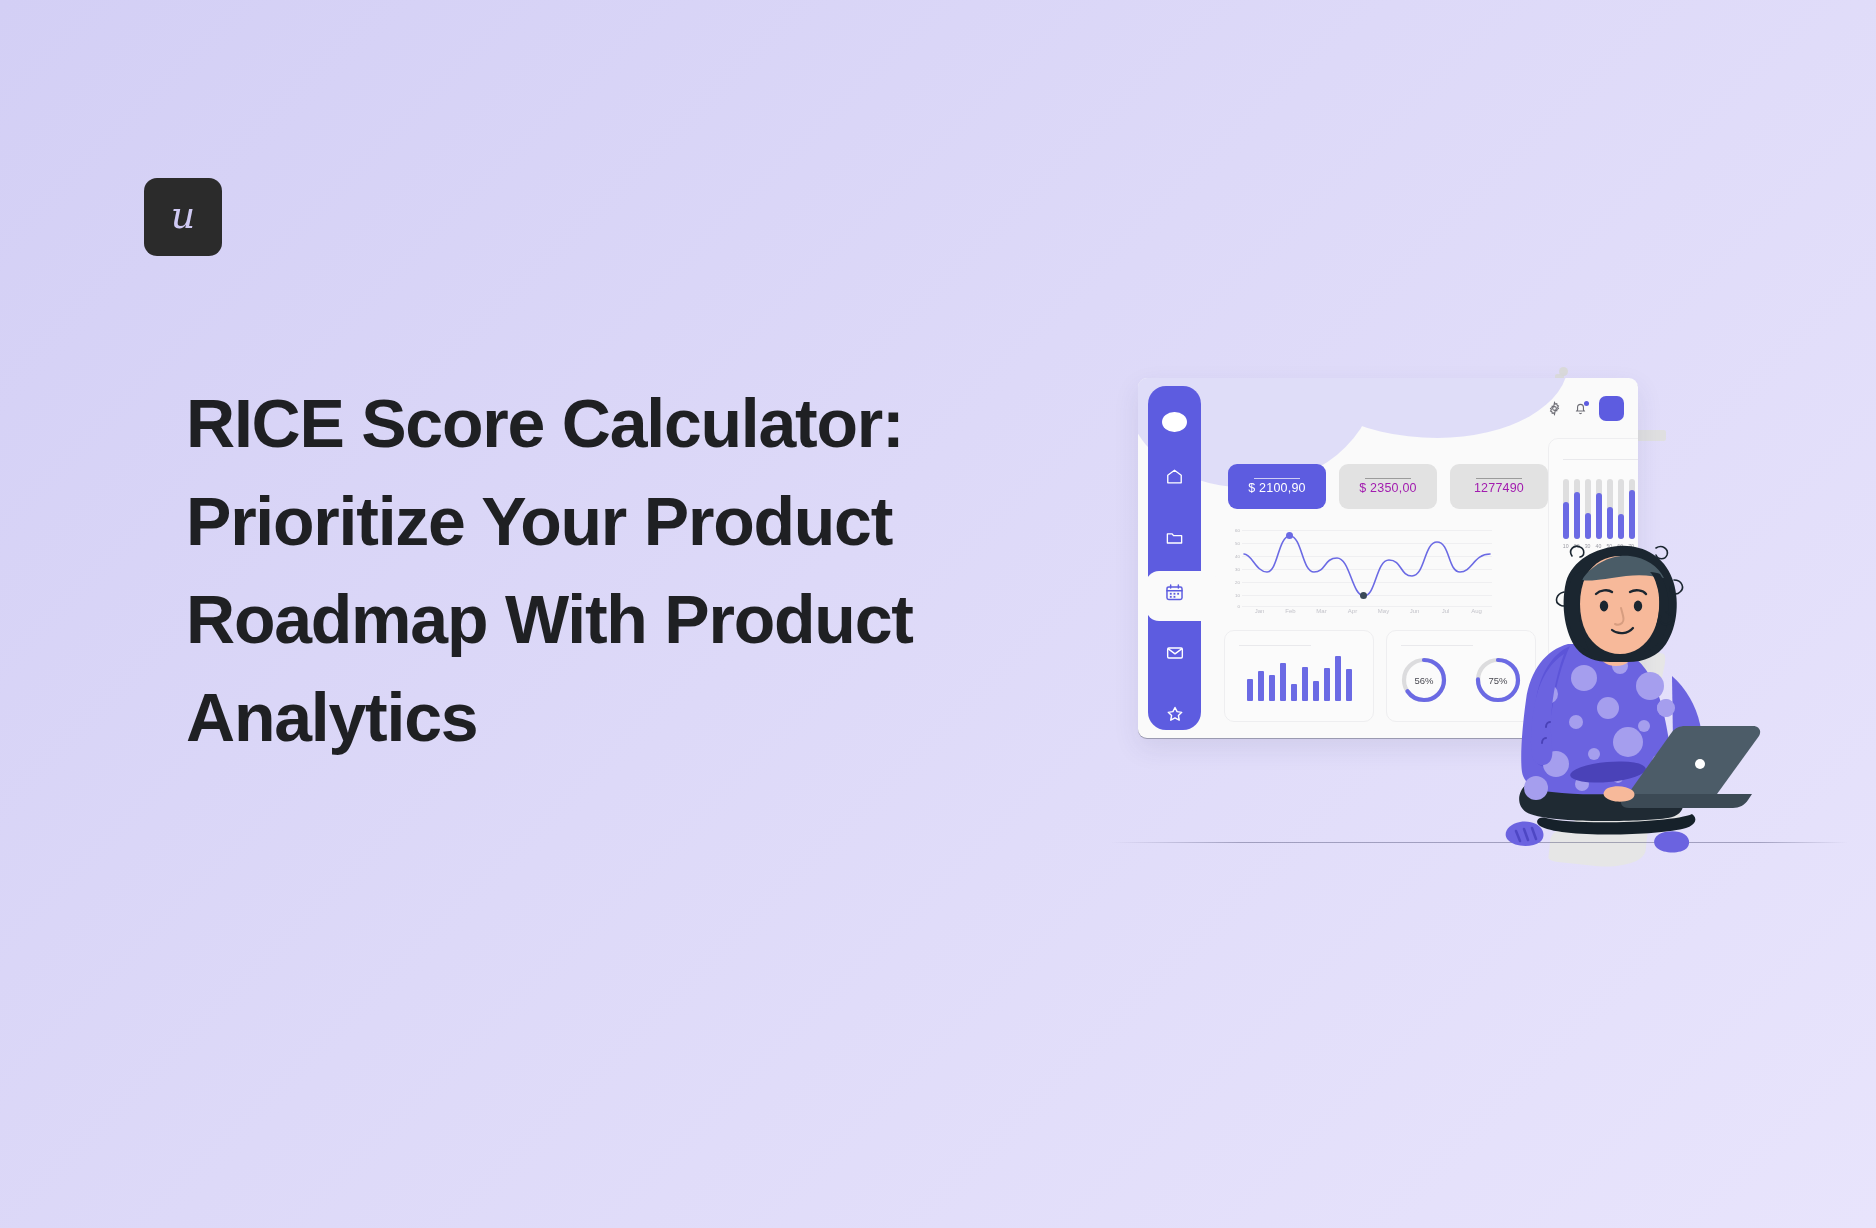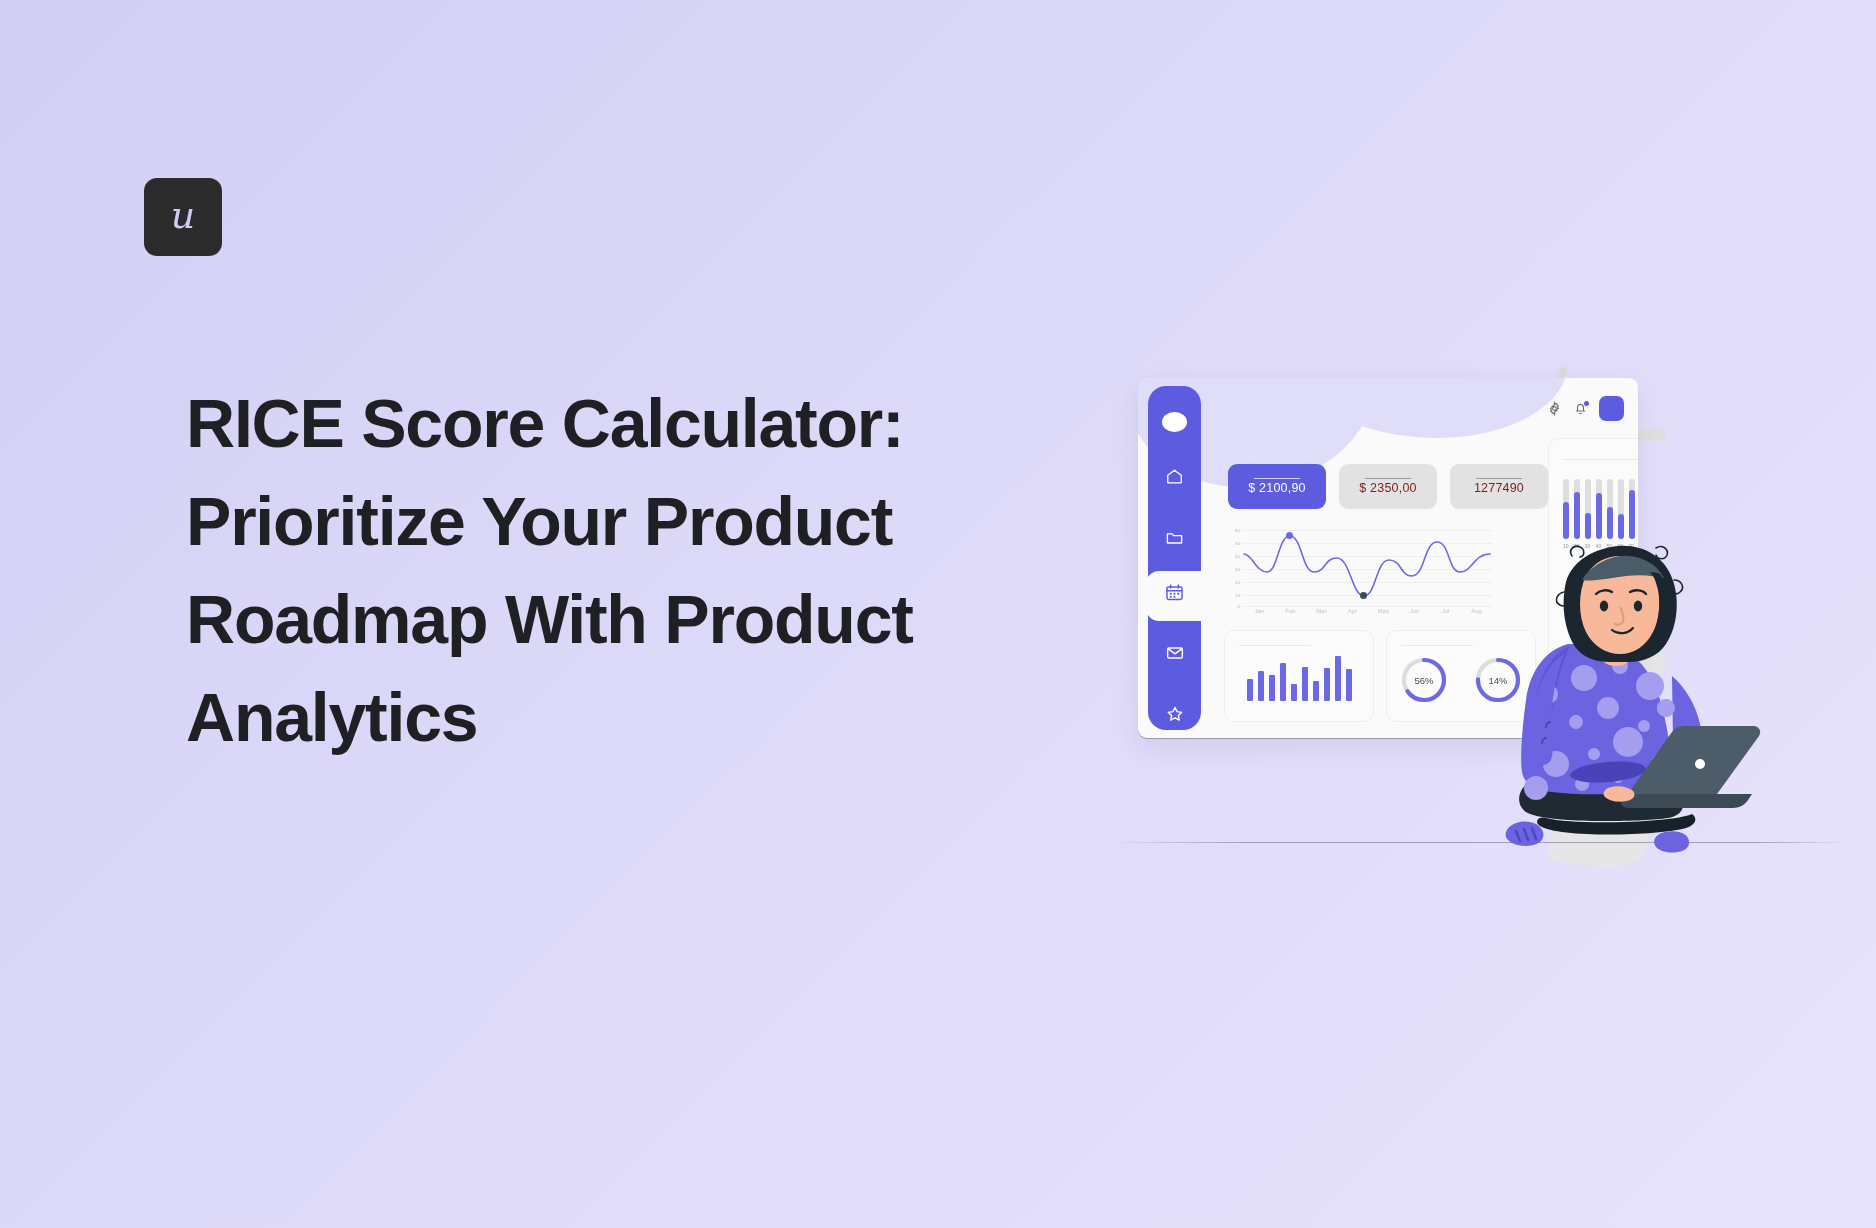--- a/index.html
+++ b/index.html
@@ -135,21 +135,21 @@
   .kpi-row { position:absolute; left: 18px; top: 86px; display:flex; gap: 13px; }
   .kpi {
     width: 98px; height: 45px; border-radius: 9px;
     background: #e2e2e2;
     display:flex; flex-direction:column; align-items:center; justify-content:center;
     gap: 2px;
   }
   .kpi.active { background: #5d5ce0; }
   .kpi-line { width: 46px; height: 1px; background: #9b9b9b; }
   .kpi.active .kpi-line { background: #cfcef5; }
-  .kpi-val { font-size: 12.5px; color:#7f1d1d; letter-spacing:.2px; }
+  .kpi-val { font-size: 12.5px; color:#a21caf; letter-spacing:.2px; }
   .kpi.active .kpi-val { color:#fff; }
 
   
   .linechart { position:absolute; left: 14px; top: 150px; width: 268px; height: 92px; }
   .y-ticks { position:absolute; left:0; top:0; height:78px; width:16px; }
   .y-ticks span { position:absolute; right:0; font-size:4.4px; color:#b6b6bd; }
   .x-ticks { position:absolute; left:20px; top:80px; width:248px; display:flex; }
   .x-ticks span { flex:1; text-align:center; font-size:6px; color:#c3c3ca; }
   .grid-line { position:absolute; left:18px; width:250px; height:1px; background:#efeff1; }
   .dot-hi { position:absolute; width:7px; height:7px; border-radius:50%; background:#6b6ae4; }
@@ -354,21 +354,21 @@
               <circle cx="26" cy="26" r="20" fill="none" stroke="#dcdcde" stroke-width="4.2"></circle>
               <circle cx="26" cy="26" r="20" fill="none" stroke="#6b6ae4" stroke-width="4.2" stroke-linecap="round" stroke-dasharray="81.7 125.7" transform="rotate(-90 26 26)"></circle>
             </svg>
             <span>56%</span>
           </div>
           <div class="donut">
             <svg width="52" height="52" viewBox="0 0 52 52">
               <circle cx="26" cy="26" r="20" fill="none" stroke="#dcdcde" stroke-width="4.2"></circle>
               <circle cx="26" cy="26" r="20" fill="none" stroke="#6b6ae4" stroke-width="4.2" stroke-linecap="round" stroke-dasharray="94.2 125.7" transform="rotate(-90 26 26)"></circle>
             </svg>
-            <span>14%</span>
+            <span>75%</span>
           </div>
         </div>
       </div>
 
       <div class="vpanel" style="left:338px; top:60px; width:108px; height:284px;">
         <div class="card-line" style="left:14px;top:20px;width:78px;"></div>
         <div class="vbars">
           <div class="vb">
               <i style="height:62%"></i>
             </div>

